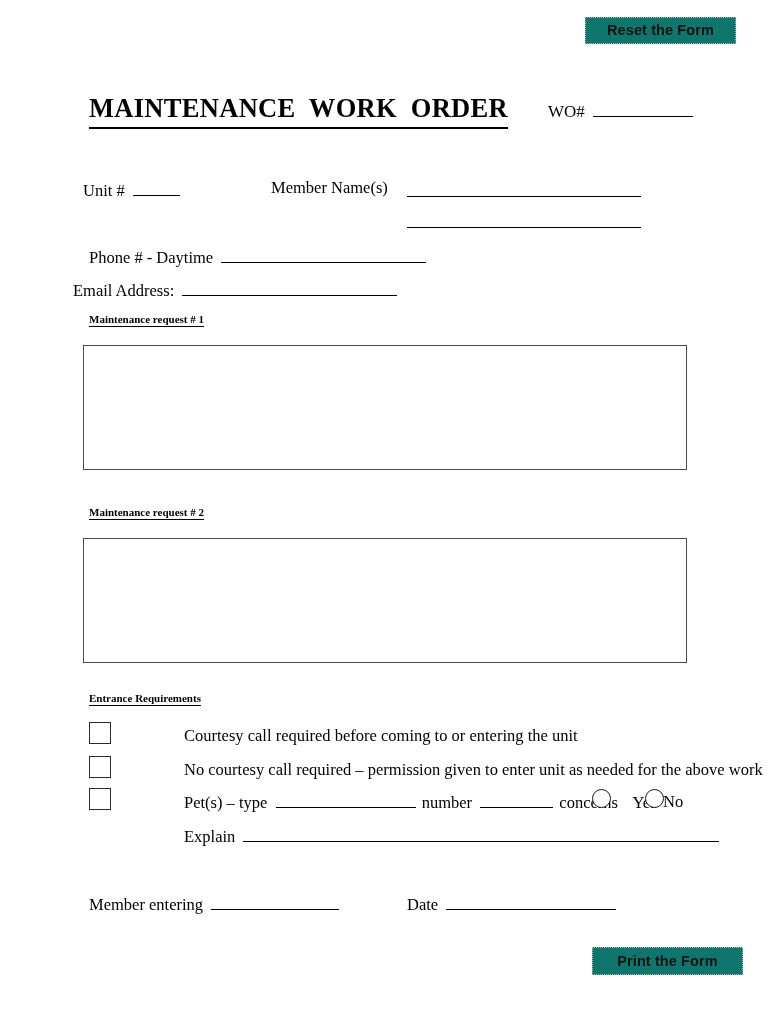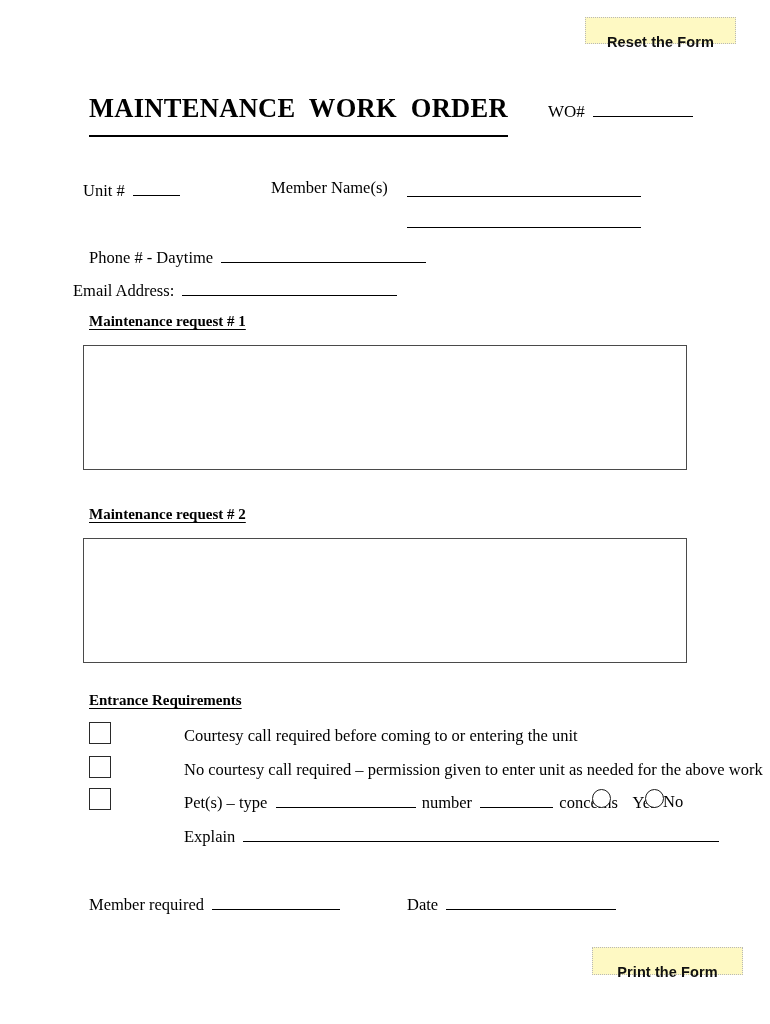--- a/index.html
+++ b/index.html
@@ -20,35 +20,35 @@
     position: absolute;
     left: 0; top: 0;
     width: 770px;
     height: 1024px;
     background: #ffffff;
   }
 
   
   .form-btn {
     position: absolute;
-    background: #fef9c3;
+    background: #0f766e;
     border-top: 1px dotted #b8b8b8;
     border-left: 1px dotted #b8b8b8;
     border-right: 1px dotted #b8b8b8;
     border-bottom: 1px dotted #b8b8b8;
     font-family: "Liberation Sans", "DejaVu Sans", sans-serif;
     font-weight: bold;
     font-size: 14.5px;
     color: #111111;
     text-align: center;
     line-height: 25px;
     letter-spacing: .1px;
     box-sizing: border-box;
     cursor: pointer;
-    padding: 12px;
+    padding: 0;
   }
   #reset-btn {
     left: 585px;
     top: 17px;
     width: 151px;
     height: 27px;
   }
   #print-btn {
     left: 592px;
     top: 947px;
@@ -58,21 +58,21 @@
 
   
   .doc-title {
     position: absolute;
     left: 89px;
     top: 93px;
     font-size: 26.5px;
     font-weight: bold;
     letter-spacing: .3px;
     border-bottom: 2.4px solid #000;
-    padding-bottom: 11px;
+    padding-bottom: 3px;
     white-space: pre;
   }
   .wo-block {
     position: absolute;
     left: 548px;
     top: 100px;
     font-size: 17px;
     white-space: nowrap;
   }
 
@@ -95,21 +95,21 @@
   }
   .standalone-line {
     position: absolute;
     border-bottom: 1.5px solid #000;
     height: 0;
   }
 
   
   .section-head {
     position: absolute;
-    font-size: 15px;
+    font-size: 11px;
     font-weight: bold;
     text-decoration: underline;
     text-underline-offset: 2.5px;
     white-space: nowrap;
   }
 
   
   .textbox {
     position: absolute;
     background: #ffffff;
@@ -224,21 +224,21 @@
   <input type="radio" name="pet-concerns" class="radio" style="left: 592px; top: 789px;">
   <div class="cb-label" style="left:615px; top:792px;">No</div>
   <input type="radio" name="pet-concerns" class="radio" style="left: 645px; top: 789px;">
 
   <div class="cb-label" style="left:136px; top:826px;">
     <span>Explain</span>
     <span class="blank" style="width:476px;"></span>
   </div>
 
   <div class="row" style="left:89px; top:894px;">
-    <span>Member required</span>
+    <span>Member entering</span>
     <span class="blank" style="width:128px;"></span>
   </div>
 
   <div class="row" style="left:407px; top:894px;">
     <span>Date</span>
     <span class="blank" style="width:170px;"></span>
   </div>
 
   <button id="print-btn" class="form-btn">Print the Form</button>
 

